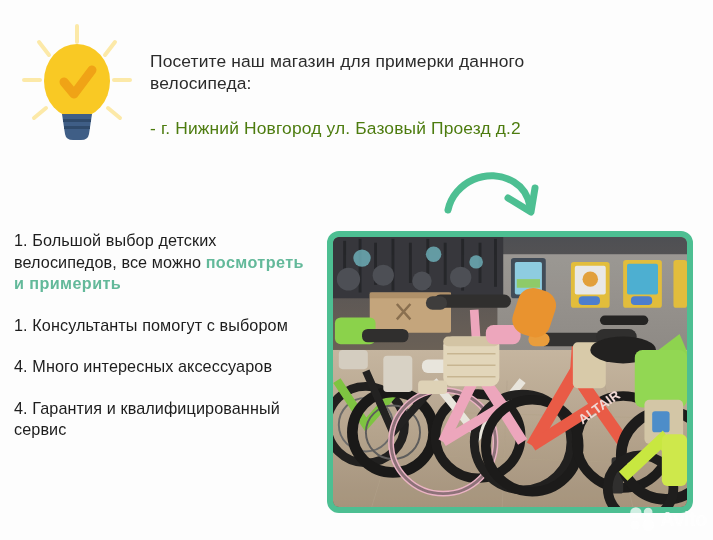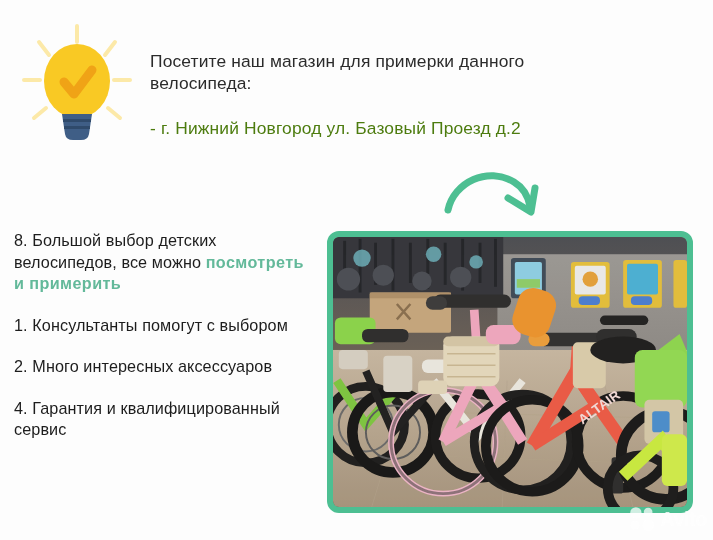--- a/index.html
+++ b/index.html
@@ -169,27 +169,27 @@
 
   <div class="arrow">
     <svg width="110" height="62" viewBox="0 0 110 62" xmlns="http://www.w3.org/2000/svg">
       <path d="M8 48 C14 20 48 4 74 20 C84 26 88 34 90 44" fill="none" stroke="#4dbf92" stroke-width="7" stroke-linecap="round"></path>
       <path d="M68 36 L91 50 L95 26" fill="none" stroke="#4dbf92" stroke-width="7" stroke-linecap="round" stroke-linejoin="round"></path>
     </svg>
   </div>
 
   <div class="benefits">
     <div class="benefit">
-      <span>8. Большой выбор детских велосипедов, все можно </span><span class="hl">посмотреть и примерить</span>
+      <span>1. Большой выбор детских велосипедов, все можно </span><span class="hl">посмотреть и примерить</span>
     </div>
     <div class="benefit">
       <span>1. Консультанты помогут с выбором</span>
     </div>
     <div class="benefit">
-      <span>2. Много интересных аксессуаров</span>
+      <span>4. Много интересных аксессуаров</span>
     </div>
     <div class="benefit">
       <span>4. Гарантия и квалифицированный сервис</span>
     </div>
   </div>
 
   <div class="photo-frame">
     <div class="photo-inner">
       <svg viewBox="0 0 366 282" preserveAspectRatio="none" xmlns="http://www.w3.org/2000/svg">
         <defs>

